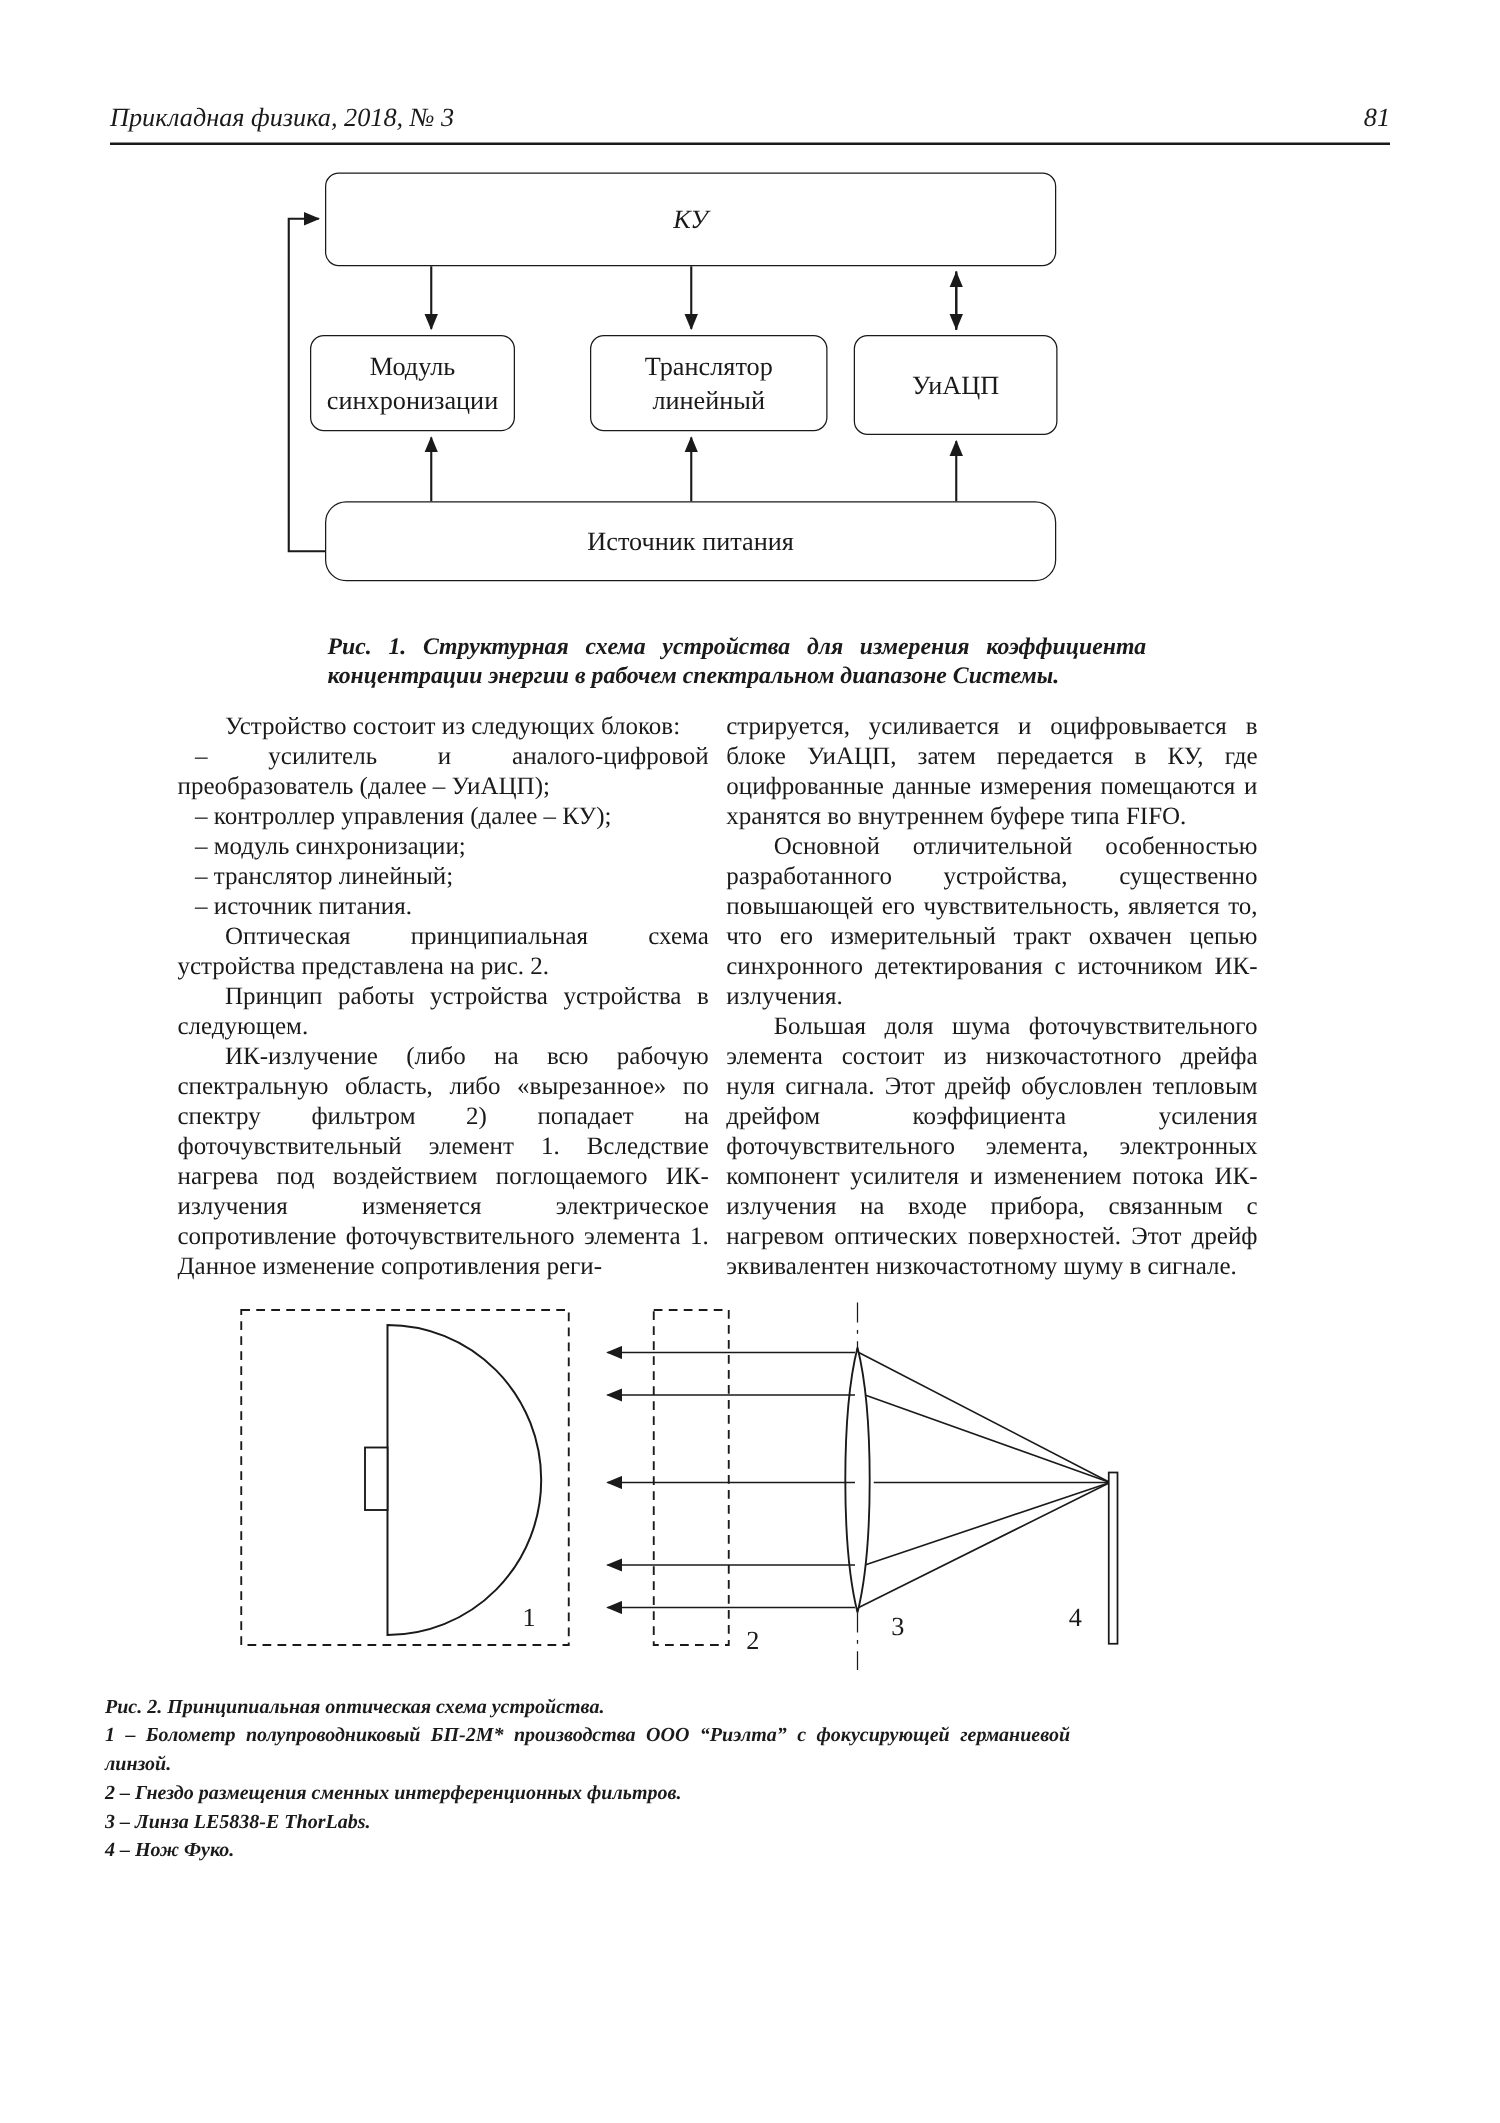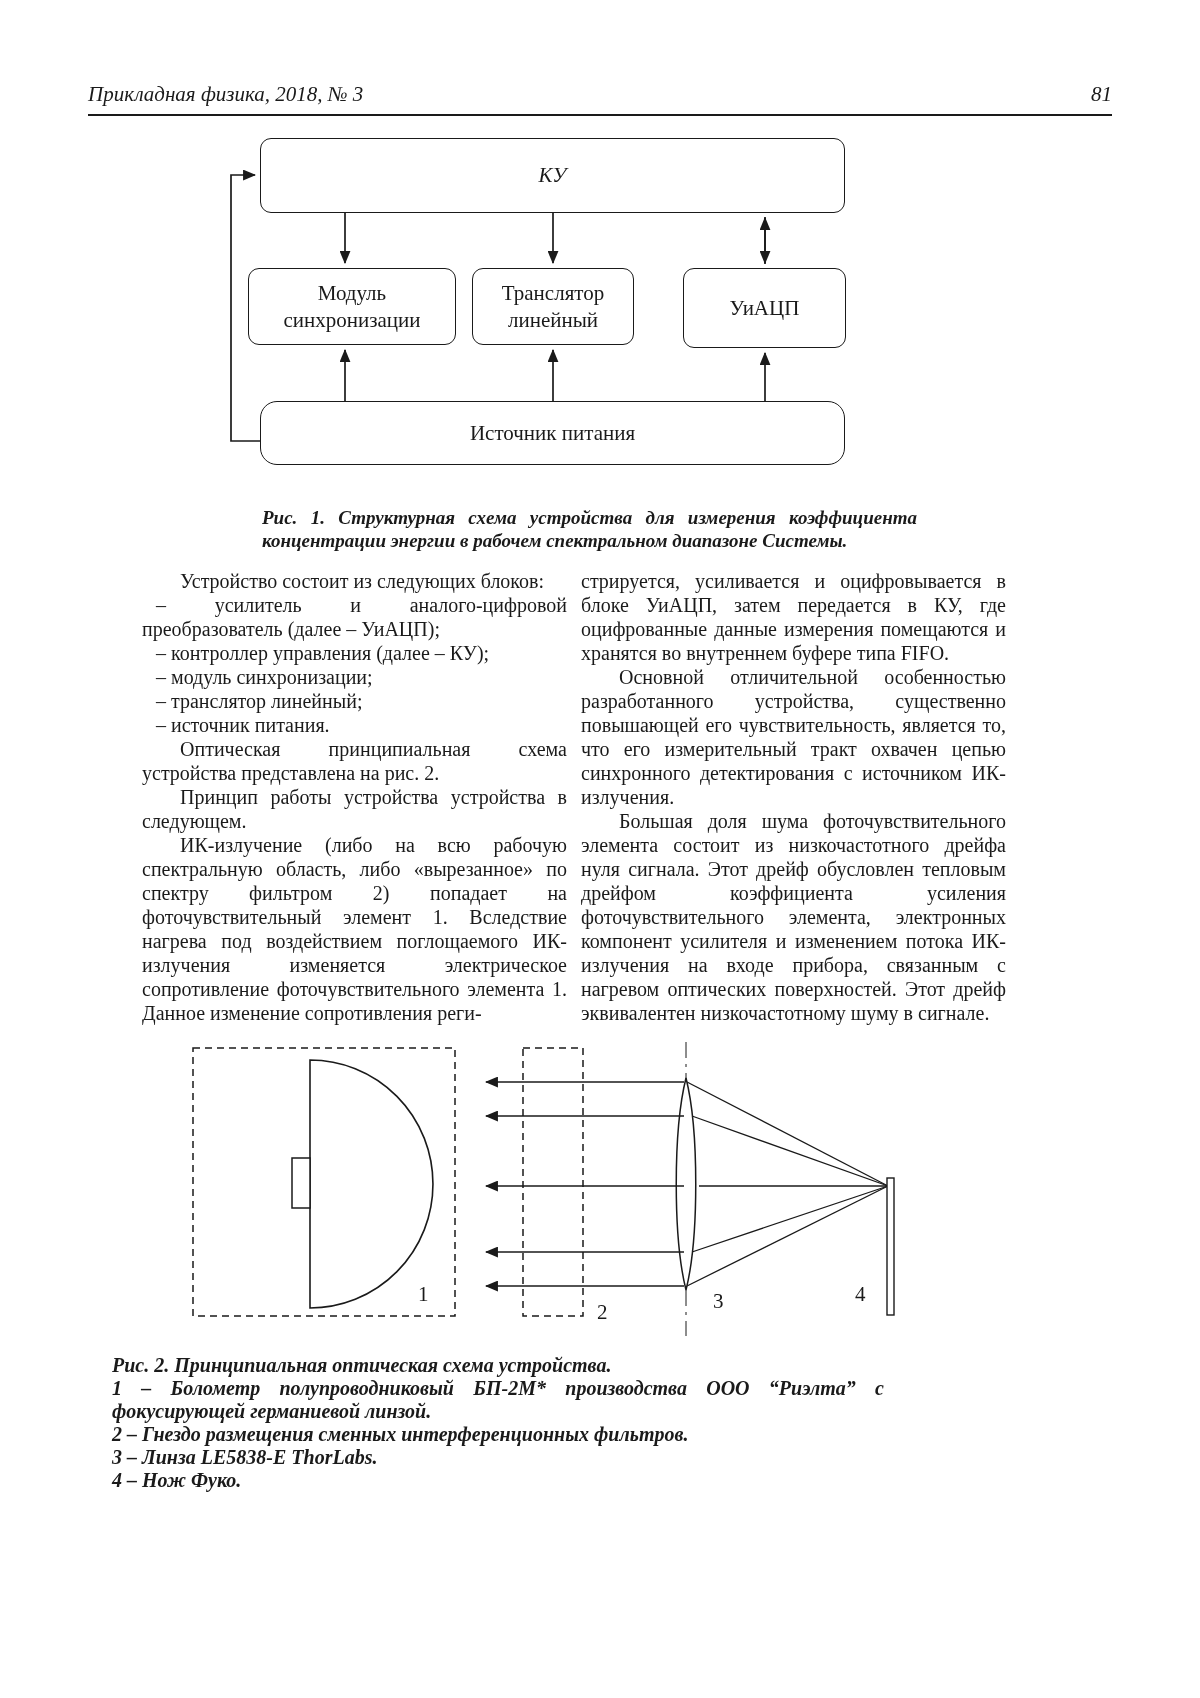--- a/index.html
+++ b/index.html
@@ -25,22 +25,22 @@
   .fig1 { position:relative; height:345px; margin-top:22px; }
   .fig1 svg.arrows { position:absolute; left:0; top:0; }
   .box {
     position:absolute;
     border:1.7px solid #1a1a1a; border-radius:11px;
     background:#fff;
     display:flex; align-items:center; justify-content:center;
     text-align:center; font-size:21px; line-height:1.25;
   }
   .box-ku        { left:260px; top:0;     width:585px; height:75px;font-style:italic; }
-  .box-sync      { left:248px; top:130px; width:208px; height:77px; }
-  .box-translator{ left:472px; top:130px; width:162px; height:77px; }
+  .box-sync      { left:248px; top:130px; width:164px; height:77px; }
+  .box-translator{ left:472px; top:130px; width:190px; height:77px; }
   .box-uiadc     { left:683px; top:130px; width:163px; height:80px;text-align:right; }
   .box-power     { left:260px; top:263px; width:585px; height:64px;border-radius:17px; }
 
   .caption1 {
     margin:23px 0 0 262px; width:655px;
     font-weight:bold; font-style:italic;
     font-size:19px; line-height:23px; text-align:justify;
   }
 
   
@@ -52,23 +52,23 @@
   .col { width:425px; text-align:justify; }
   .para { text-indent:38px; }
   .list-item { text-indent:14px; }
   .noindent { text-indent:0; }
 
   
   .fig2 { margin-top:15px; }
   .fig2 svg { display:block; }
 
   .caption2 {
-    margin:14px 0 0 112px; width:772px;
+    margin:14px 0 0 84px; width:772px;
     font-weight:bold; font-style:italic;
-    font-size:20px; line-height:23px; text-align:justify;
+    font-size:16px; line-height:23px; text-align:justify;
   }
   .caption2 div { margin:0; }
 </style>
 </head>
 <body>
 
 <div class="page">
 
   <div class="header">
     <span>Прикладная физика, 2018, № 3</span>

